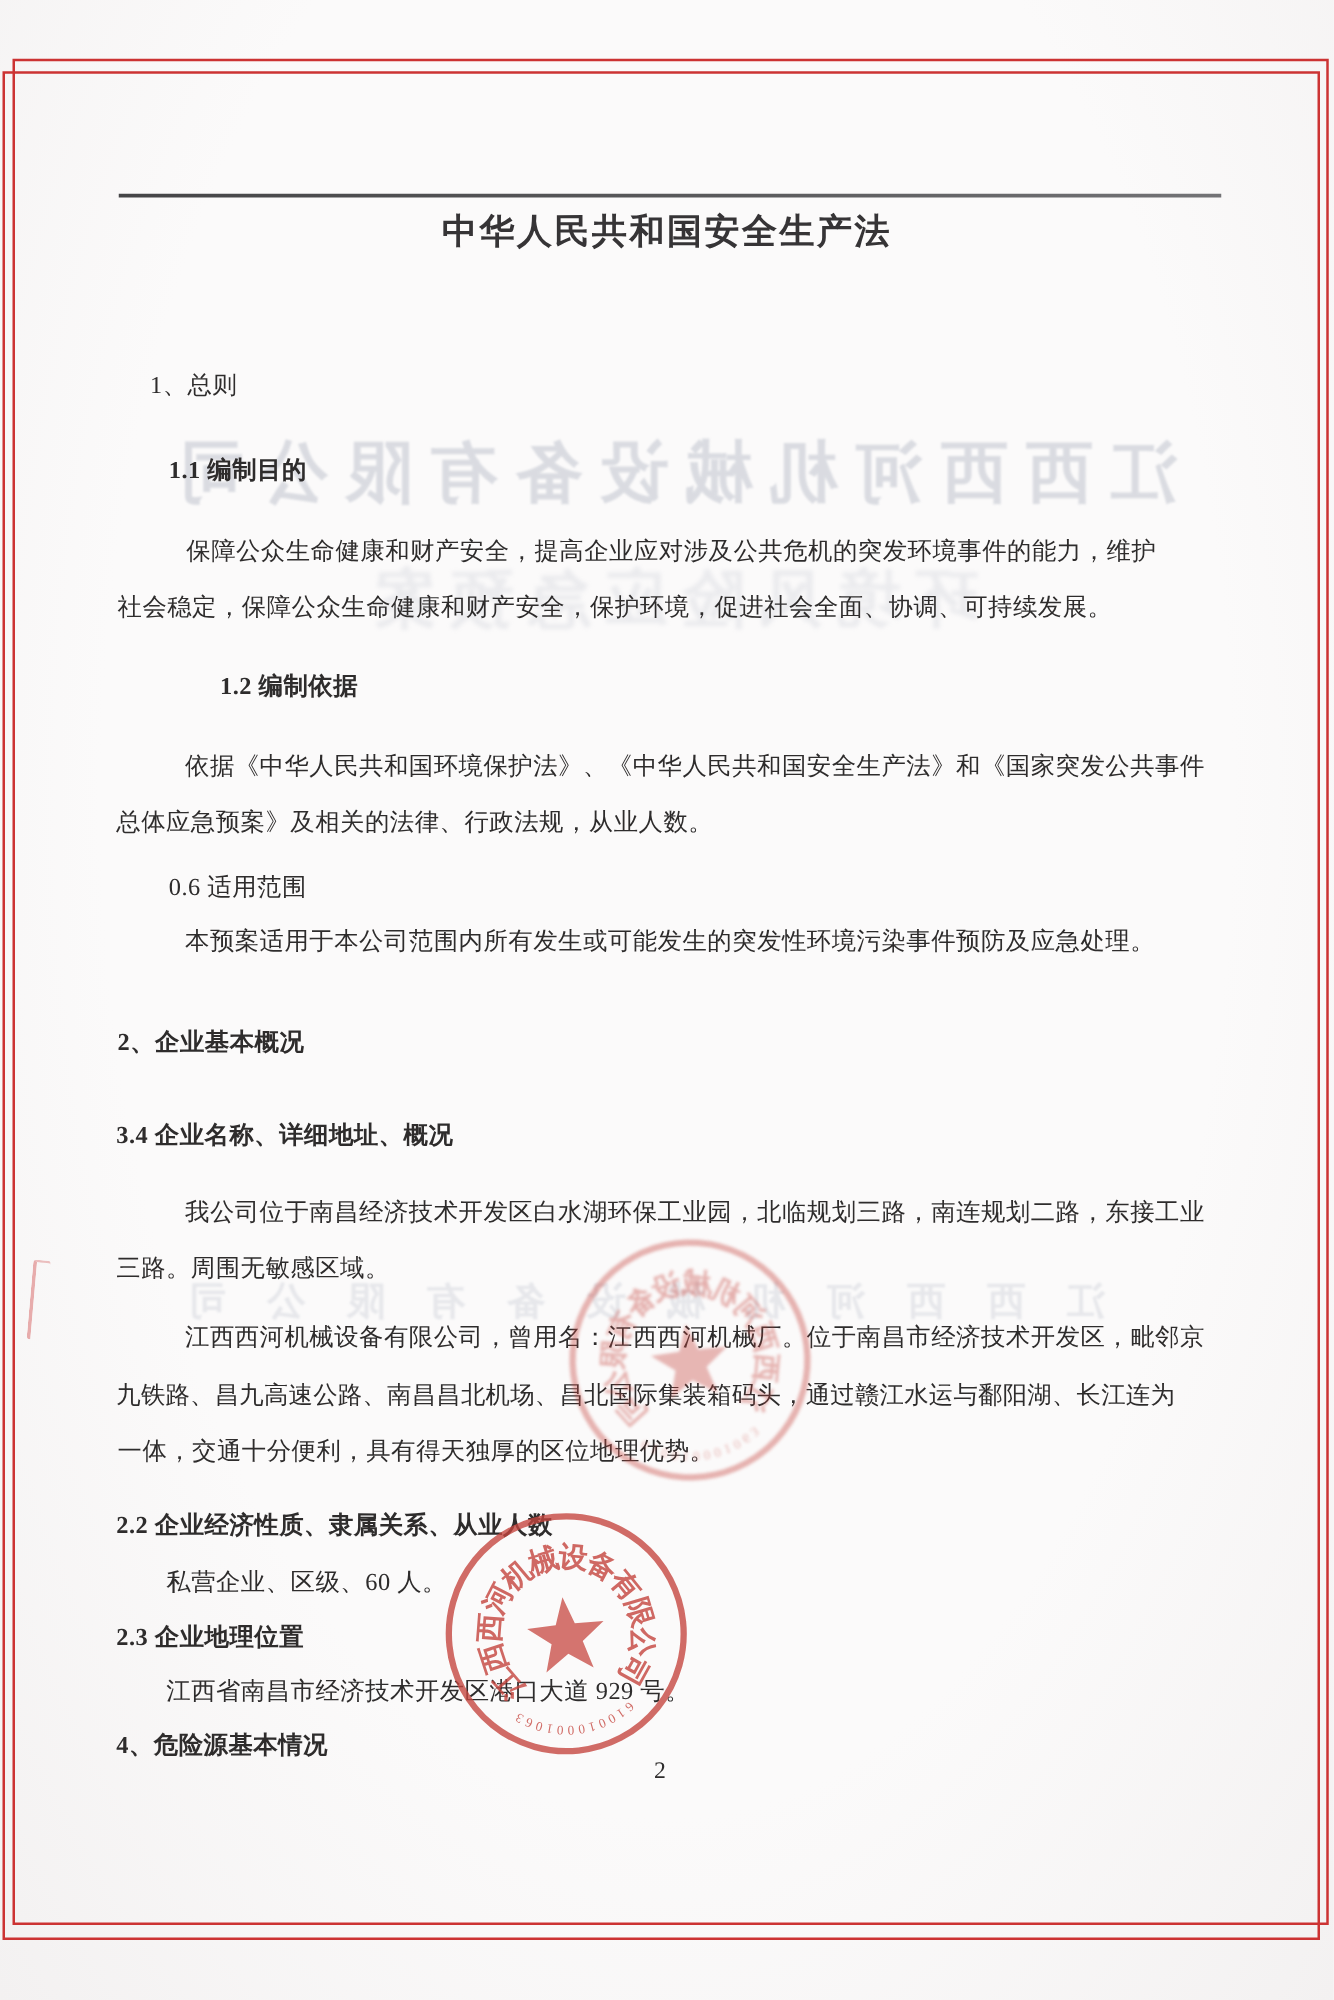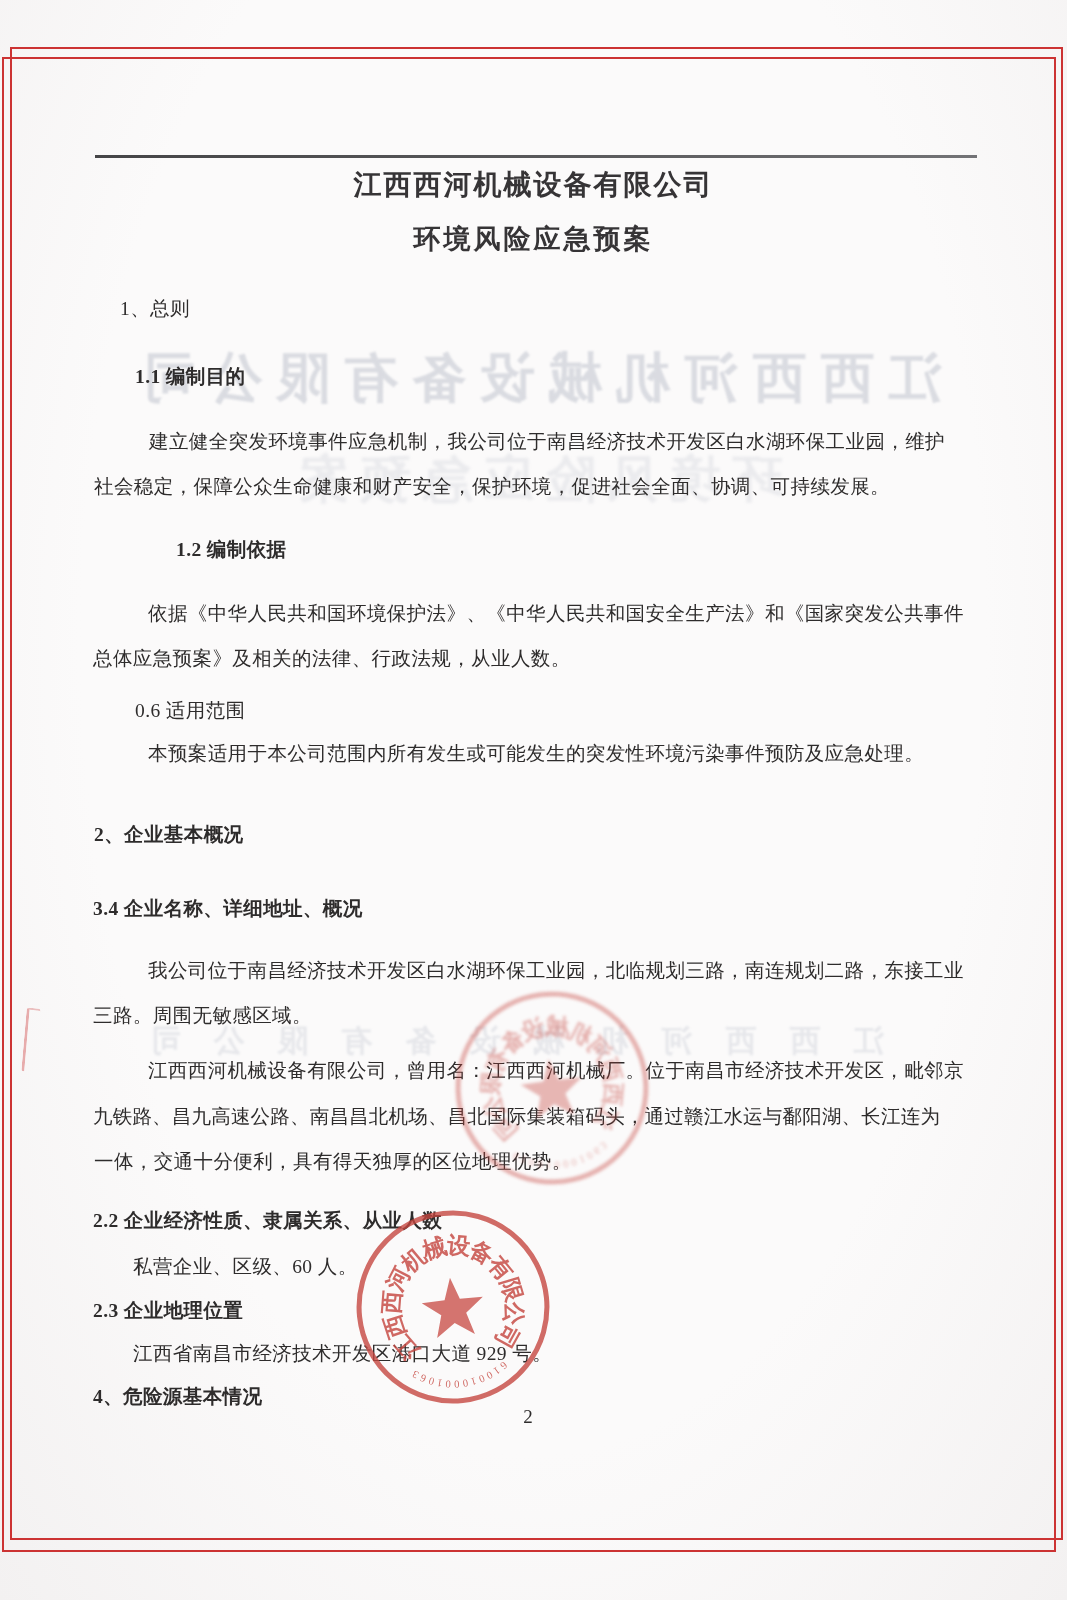--- a/index.html
+++ b/index.html
@@ -91,27 +91,26 @@
 
   <div id="border-a" class="border-rect"></div>
   <div id="border-b" class="border-rect"></div>
 
   <div id="toprule"></div>
 
   <div id="ghost1" class="ghost">江西西河机械设备有限公司</div>
   <div id="ghost2" class="ghost">环境风险应急预案</div>
   <div id="ghost3" class="ghost">江西西河机械设备有限公司</div>
 
-  <div id="doc-title" class="centered">江西西河机械设备有限公司</div>
-  <div id="doc-subtitle" class="centered">环境风险应急预案</div>
+  <div id="doc-title" class="centered">中华人民共和国安全生产法</div>
 
   <div id="text-layer">
       <div class="tline" id="b-sec1">1、总则</div>
       <div class="tline bold" id="b-sec11">1.1  编制目的</div>
-      <div class="tline" id="b-p11l1">建立健全突发环境事件应急机制，我公司位于南昌经济技术开发区白水湖环保工业园，维护</div>
+      <div class="tline" id="b-p11l1">保障公众生命健康和财产安全，提高企业应对涉及公共危机的突发环境事件的能力，维护</div>
       <div class="tline" id="b-p11l2">社会稳定，保障公众生命健康和财产安全，保护环境，促进社会全面、协调、可持续发展。</div>
       <div class="tline bold" id="b-sec12">1.2  编制依据</div>
       <div class="tline" id="b-p12l1">依据《中华人民共和国环境保护法》、《中华人民共和国安全生产法》和《国家突发公共事件</div>
       <div class="tline" id="b-p12l2">总体应急预案》及相关的法律、行政法规，从业人数。</div>
       <div class="tline" id="b-sec13">0.6 适用范围</div>
       <div class="tline" id="b-p13l1">本预案适用于本公司范围内所有发生或可能发生的突发性环境污染事件预防及应急处理。</div>
       <div class="tline bold" id="b-sec2">2、企业基本概况</div>
       <div class="tline bold" id="b-sec21">3.4 企业名称、详细地址、概况</div>
       <div class="tline" id="b-p21l1">我公司位于南昌经济技术开发区白水湖环保工业园，北临规划三路，南连规划二路，东接工业</div>
       <div class="tline" id="b-p21l2">三路。周围无敏感区域。</div>

